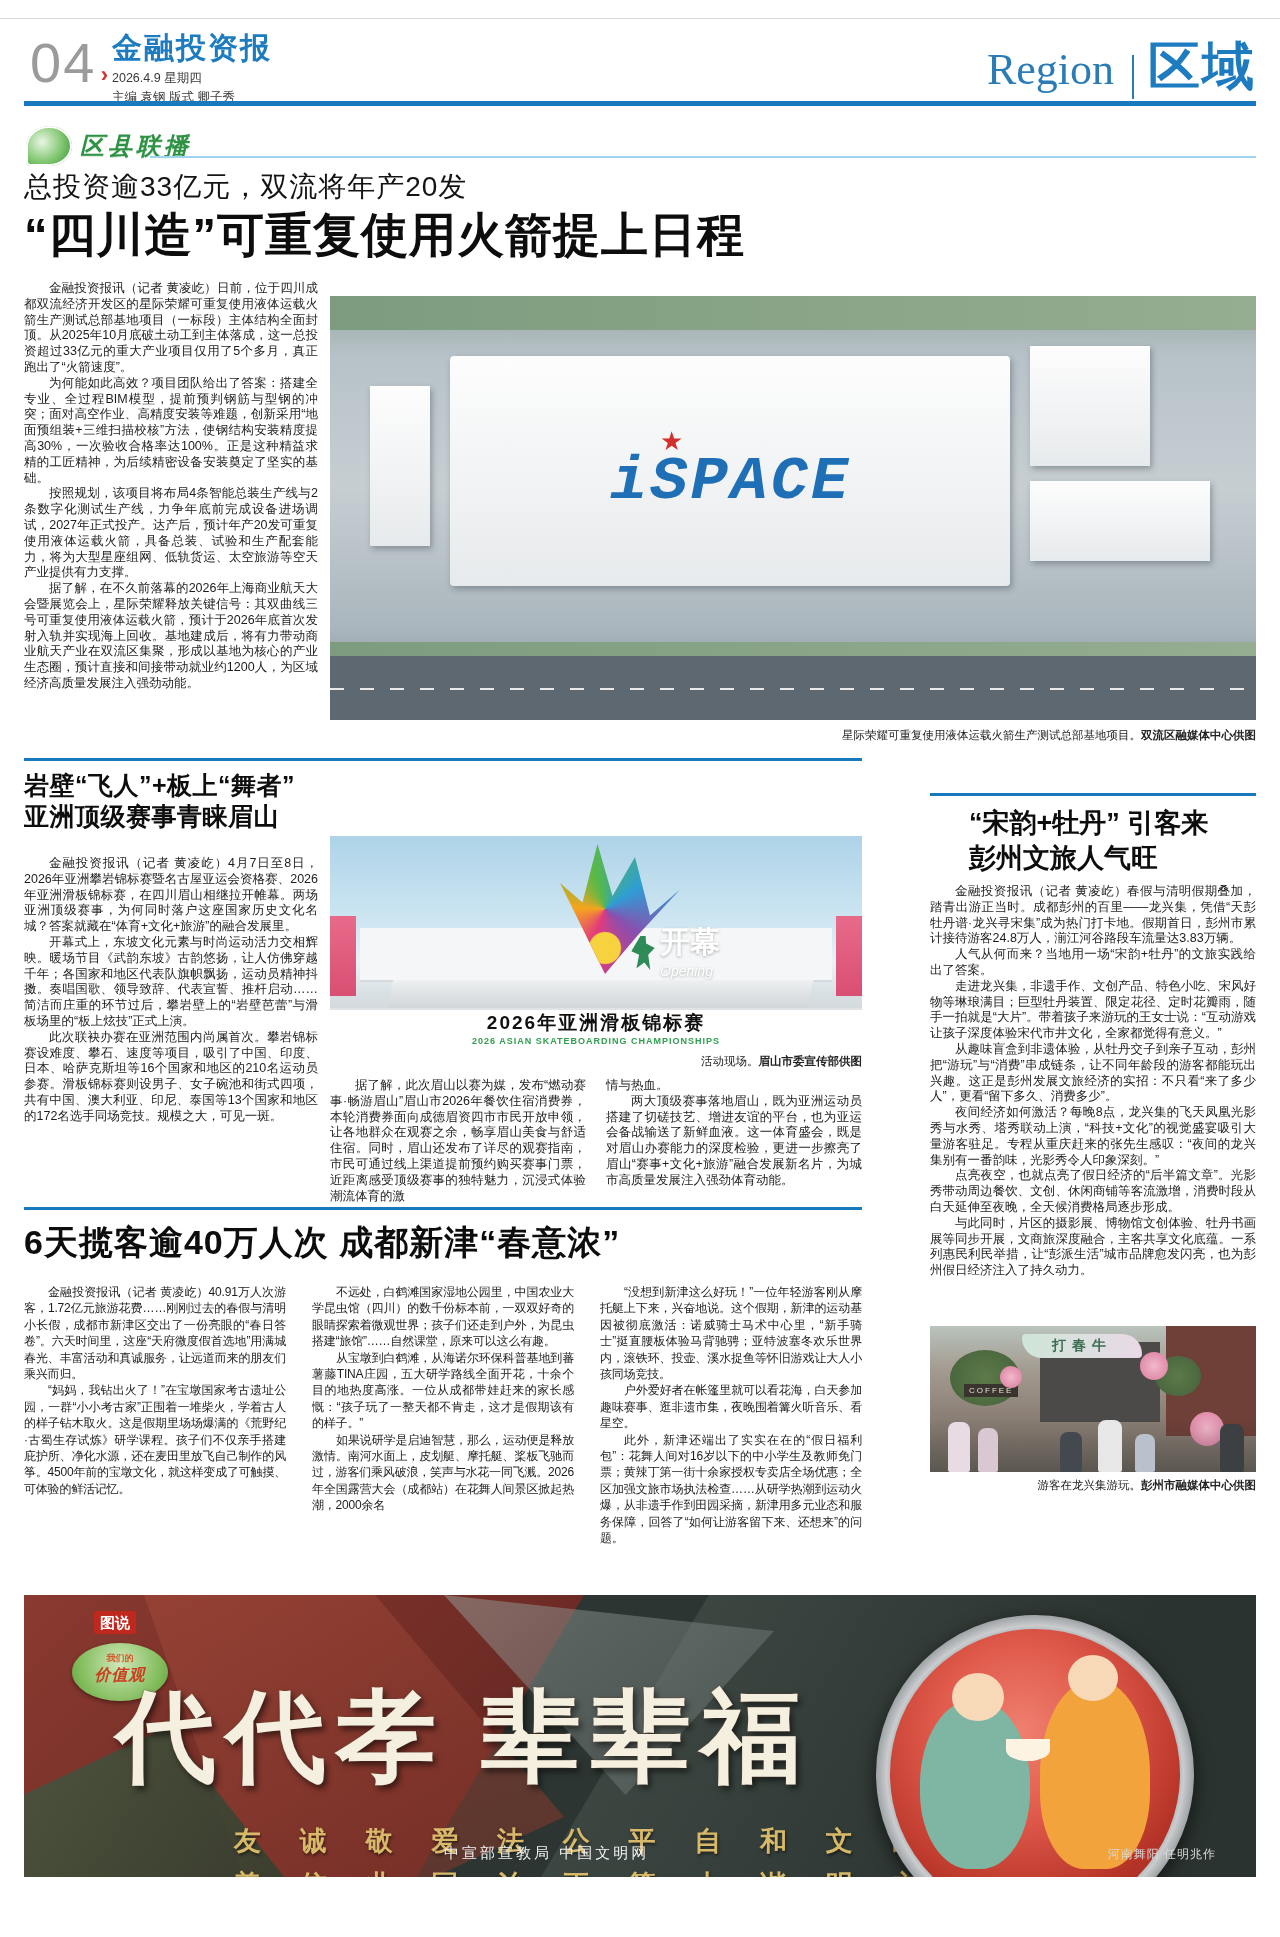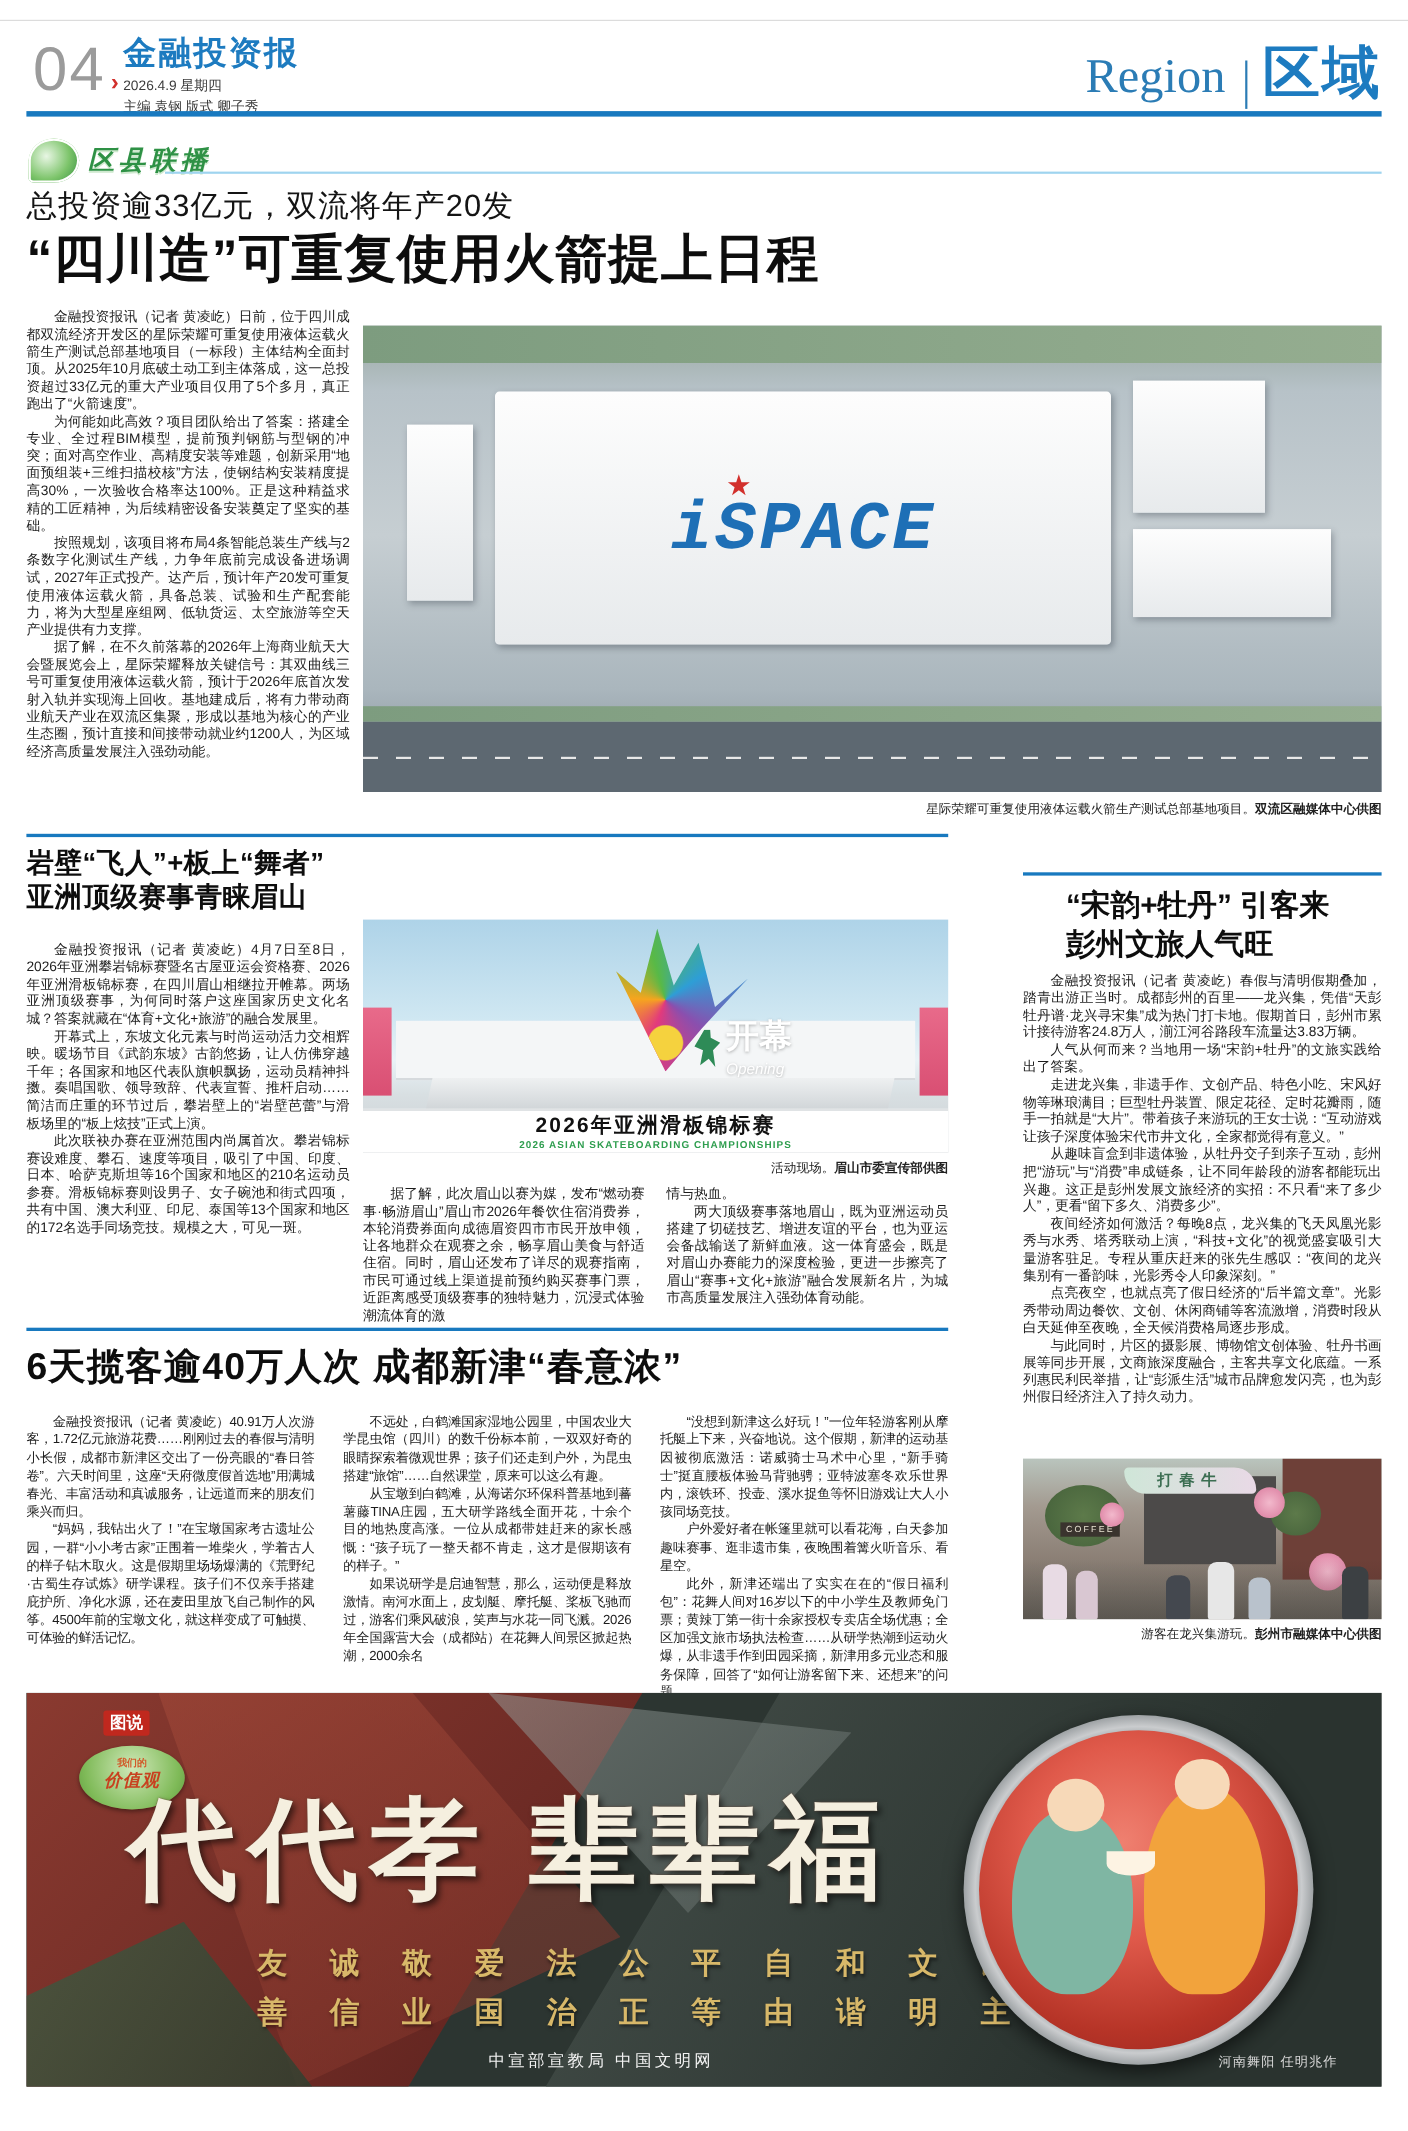--- a/index.html
+++ b/index.html
@@ -225,21 +225,21 @@
     <p>从宝墩到白鹤滩，从海诺尔环保科普基地到蕃薯藤TINA庄园，五大研学路线全面开花，十余个目的地热度高涨。一位从成都带娃赶来的家长感慨：“孩子玩了一整天都不肯走，这才是假期该有的样子。”</p>
     <p>如果说研学是启迪智慧，那么，运动便是释放激情。南河水面上，皮划艇、摩托艇、桨板飞驰而过，游客们乘风破浪，笑声与水花一同飞溅。2026年全国露营大会（成都站）在花舞人间景区掀起热潮，2000余名</p>
   </div>
   <div class="c bodycol condensed">
     <p>“没想到新津这么好玩！”一位年轻游客刚从摩托艇上下来，兴奋地说。这个假期，新津的运动基因被彻底激活：诺威骑士马术中心里，“新手骑士”挺直腰板体验马背驰骋；亚特波塞冬欢乐世界内，滚铁环、投壶、溪水捉鱼等怀旧游戏让大人小孩同场竞技。</p>
     <p>户外爱好者在帐篷里就可以看花海，白天参加趣味赛事、逛非遗市集，夜晚围着篝火听音乐、看星空。</p>
     <p>此外，新津还端出了实实在在的“假日福利包”：花舞人间对16岁以下的中小学生及教师免门票；黄辣丁第一街十余家授权专卖店全场优惠；全区加强文旅市场执法检查……从研学热潮到运动火爆，从非遗手作到田园采摘，新津用多元业态和服务保障，回答了“如何让游客留下来、还想来”的问题。</p>
   </div>
 </div>
 
-<div class="abs banner" style="left:24px;top:1539px;width:1232px;height:358px;">
+<div class="abs banner" style="left:24px;top:1595px;width:1232px;height:282px;">
   <div class="bn-poly" style="left:0;top:0;width:560px;height:358px;background:linear-gradient(135deg,#8a3a30,#6e2b25 60%,#57201c);clip-path:polygon(0 0,100% 0,62% 100%,0 100%);"></div>
   <div class="bn-poly" style="left:120px;top:0;width:420px;height:358px;background:linear-gradient(160deg,#a34a3a,#7c3128);clip-path:polygon(0 0,55% 0,100% 62%,30% 100%);opacity:.55;"></div>
   <div class="bn-poly" style="right:0;top:0;width:760px;height:358px;background:linear-gradient(120deg,#454f4a,#2a332f 70%);clip-path:polygon(28% 0,100% 0,100% 100%,0 100%);"></div>
   <div class="bn-poly" style="left:420px;top:0;width:330px;height:200px;background:linear-gradient(140deg,#9aa3a0,#5c6662);clip-path:polygon(0 0,100% 18%,55% 100%);opacity:.5;"></div>
   <div class="bn-poly" style="left:0;bottom:0;width:260px;height:150px;background:linear-gradient(120deg,#3f5a41,#2c4030);clip-path:polygon(0 45%,55% 0,100% 100%,0 100%);opacity:.8;"></div>
 
   <div class="bn-logo-box" style="left:70px;top:16px;">图说</div>
   <div class="bn-logo-oval" style="left:48px;top:48px;width:96px;height:58px;">
     <span class="s1">我们的</span>
     <span class="s2">价值观</span>

